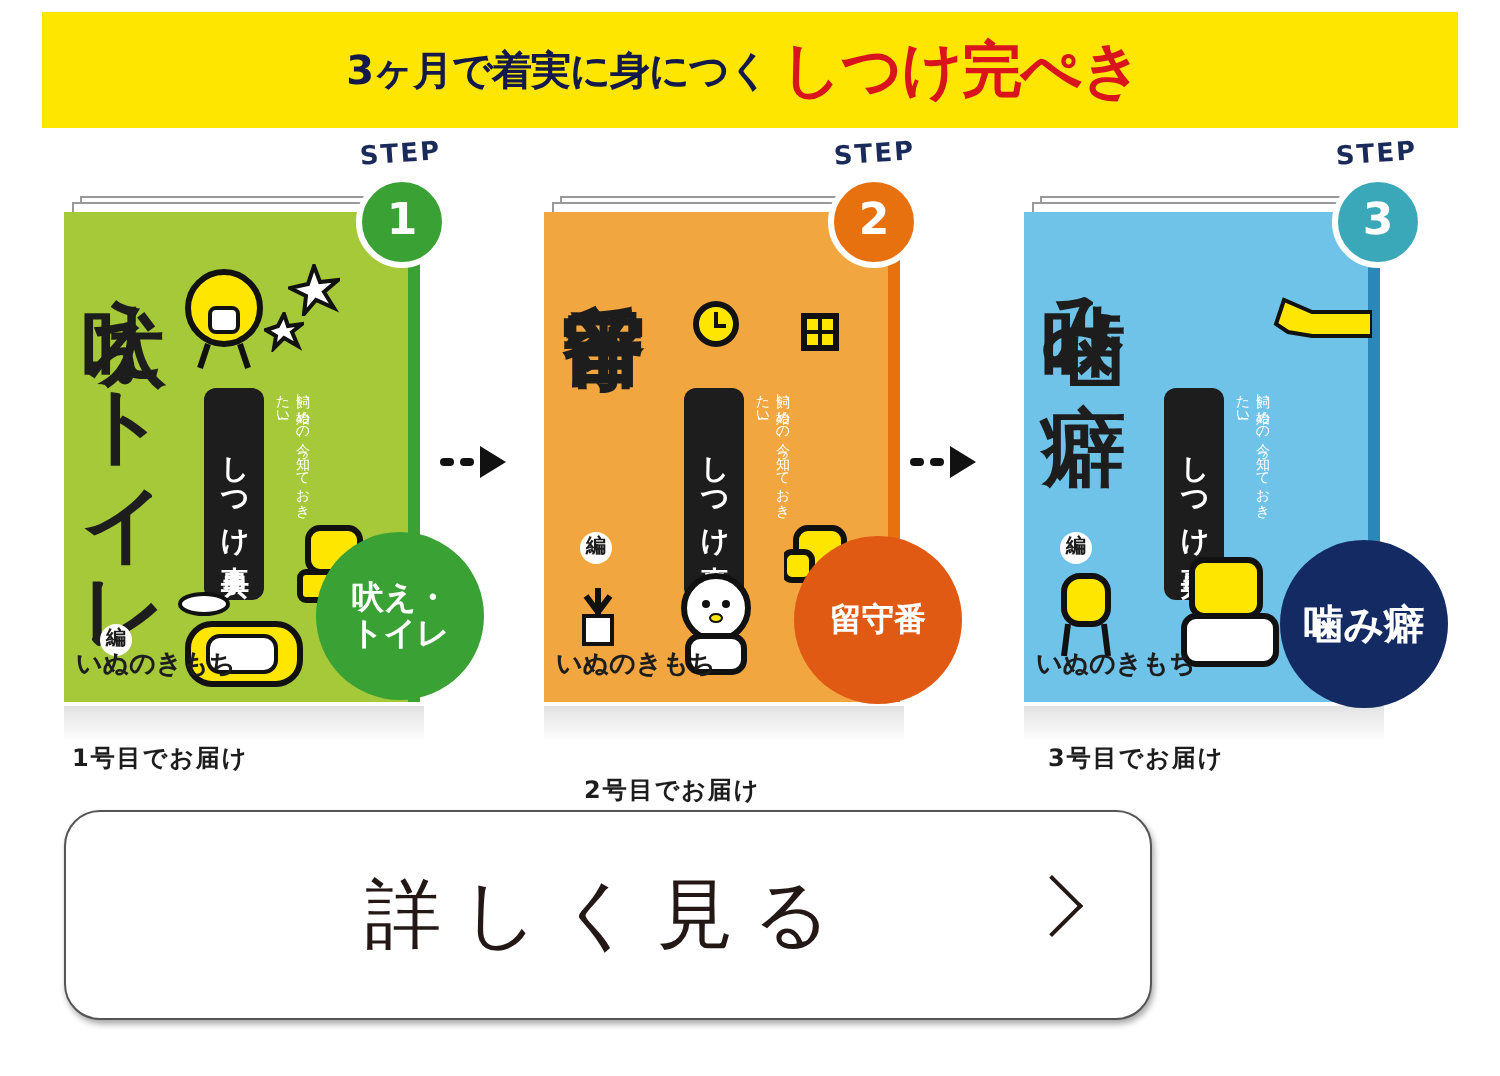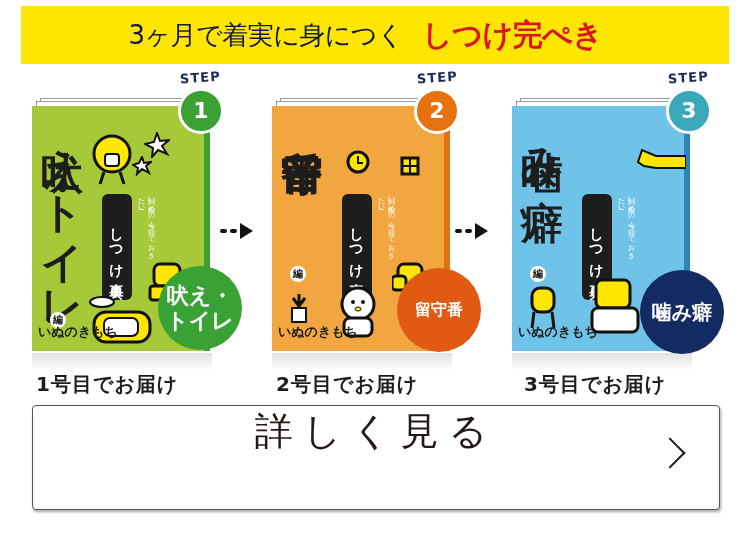--- a/index.html
+++ b/index.html
@@ -4,22 +4,22 @@
 <style>
   * { box-sizing: border-box; margin: 0; padding: 0; }
   html, body { width: 750px; height: 538px; background: #ffffff; overflow: hidden; }
   body { position: relative; font-family: "DejaVu Sans", "Liberation Sans", sans-serif; }
 
   .banner {
     position: absolute; left: 21px; top: 6px; width: 708px; height: 58px;
     background: #ffe600; display: flex; align-items: center; justify-content: center;
     white-space: nowrap;
   }
-  .banner .b1, .banner .b3 { color: #13194a; font-weight: normal; font-size: 26px; letter-spacing: -0.5px; }
-  .banner .b2 { color: #d9141c; font-weight: bold; font-size: 30px; letter-spacing: -0.5px; margin: 0 19px; }
+  .banner .b1, .banner .b3 { color: #13194a; font-weight: bold; font-size: 20px; letter-spacing: -0.5px; }
+  .banner .b2 { color: #d9141c; font-weight: bold; font-size: 30px; letter-spacing: -0.5px; margin: 0 6px; }
 
   .step-col { position: absolute; top: 68px; width: 240px; height: 300px; }
   .step-label {
     position: absolute; font-weight: bold; font-size: 13px; color: #1a2a5a; letter-spacing: 1px;
     transform: rotate(-4deg);
   }
   .book {
     position: absolute; left: 10px; top: 30px; width: 175px; height: 245px;
   }
   .book .page {
@@ -59,27 +59,27 @@
     color: #fff; font-weight: bold; font-size: 22px; text-align: center; line-height: 40px;
   }
   .topic-badge {
     position: absolute; width: 84px; height: 84px; border-radius: 50%; color: #fff; font-weight: bold;
     display: flex; align-items: center; justify-content: center; text-align: center; line-height: 1.15;
   }
   .arrow { position: absolute; top: 223px; display: flex; align-items: center; }
   .arrow .dash { width: 7px; height: 4px; background: #111; border-radius: 2px; margin-right: 3px; }
   .arrow .head { width: 0; height: 0; border-top: 8px solid transparent; border-bottom: 8px solid transparent; border-left: 13px solid #111; }
 
-  .delivery { position: absolute; top: 371px; font-weight: bold; font-size: 20px; color: #1d1d1d; letter-spacing: 1px; }
+  .delivery { position: absolute; top: 371px; font-weight: bold; font-size: 12px; color: #1d1d1d; letter-spacing: 1px; }
 
   .more-button {
-    position: absolute; left: 32px; top: 405px; width: 688px; height: 105px;
-    border: 1px solid #555; border-radius: 4px; background: #fff;
+    position: absolute; left: 32px; top: 405px; width: 544px; height: 105px;
+    border: 1px solid #555; border-radius: 18px; background: #fff;
     box-shadow: 1px 2px 3px rgba(0,0,0,0.35);
-    display: flex; align-items: flex-start; justify-content: center; cursor: pointer;
+    display: flex; align-items: center; justify-content: center; cursor: pointer;
   }
   .more-label { font-size: 38px; color: #231815; letter-spacing: 10px; font-family: "DejaVu Sans", sans-serif; }
   .chevron {
     position: absolute; right: 38px; top: 36px; width: 22px; height: 22px;
     border-top: 2px solid #231815; border-right: 2px solid #231815; transform: rotate(45deg);
   }
 </style>
 </head>
 <body>
 
@@ -117,21 +117,21 @@
       <svg class="mascot" style="left:56px; top:190px;" width="70" height="50">
         <ellipse cx="14" cy="6" rx="12" ry="5" fill="#fff" stroke="#111" stroke-width="2"></ellipse>
         <rect x="6" y="16" width="56" height="30" rx="12" fill="#ffe600" stroke="#111" stroke-width="3"></rect>
         <rect x="16" y="22" width="34" height="18" rx="6" fill="#fff" stroke="#111" stroke-width="2"></rect>
       </svg>
       <div class="publisher">いぬのきもち</div>
     </div>
     <div class="shadow"></div>
   </div>
   <div class="num-badge" style="left:156px; top:20px; background:#3aa135;">1</div>
-  <div class="topic-badge" style="left:136px; top:198px; background:#3aa135; font-size:22px;justify-content:center;">
+  <div class="topic-badge" style="left:136px; top:198px; background:#3aa135; font-size:16px;justify-content:center;">
     <span><span>吠え・</span><br><span>トイレ</span></span>
   </div>
 </div>
 
 <div class="arrow" style="left:220px;">
   <div class="dash"></div>
     <div class="dash"></div>
     <div class="head"></div>
 </div>
 
@@ -207,19 +207,19 @@
       </svg>
       <div class="publisher">いぬのきもち</div>
     </div>
     <div class="shadow"></div>
   </div>
   <div class="num-badge" style="left:164px; top:20px; background:#3aa8b8;">3</div>
   <div class="topic-badge" style="left:138px; top:202px; background:#132a63; font-size:20px;">噛み癖</div>
 </div>
 
 <div class="delivery" style="left:36px;">1号目でお届け</div>
-<div class="delivery" style="left:276px;">2号目でお届け</div>
+<div class="delivery" style="left:292px;margin-top:16px;">2号目でお届け</div>
 <div class="delivery" style="left:524px;">3号目でお届け</div>
 
 <div class="more-button">
   <span class="more-label">詳しく見る</span>
   <span class="chevron"></span>
 </div>
 
 </body></html>

